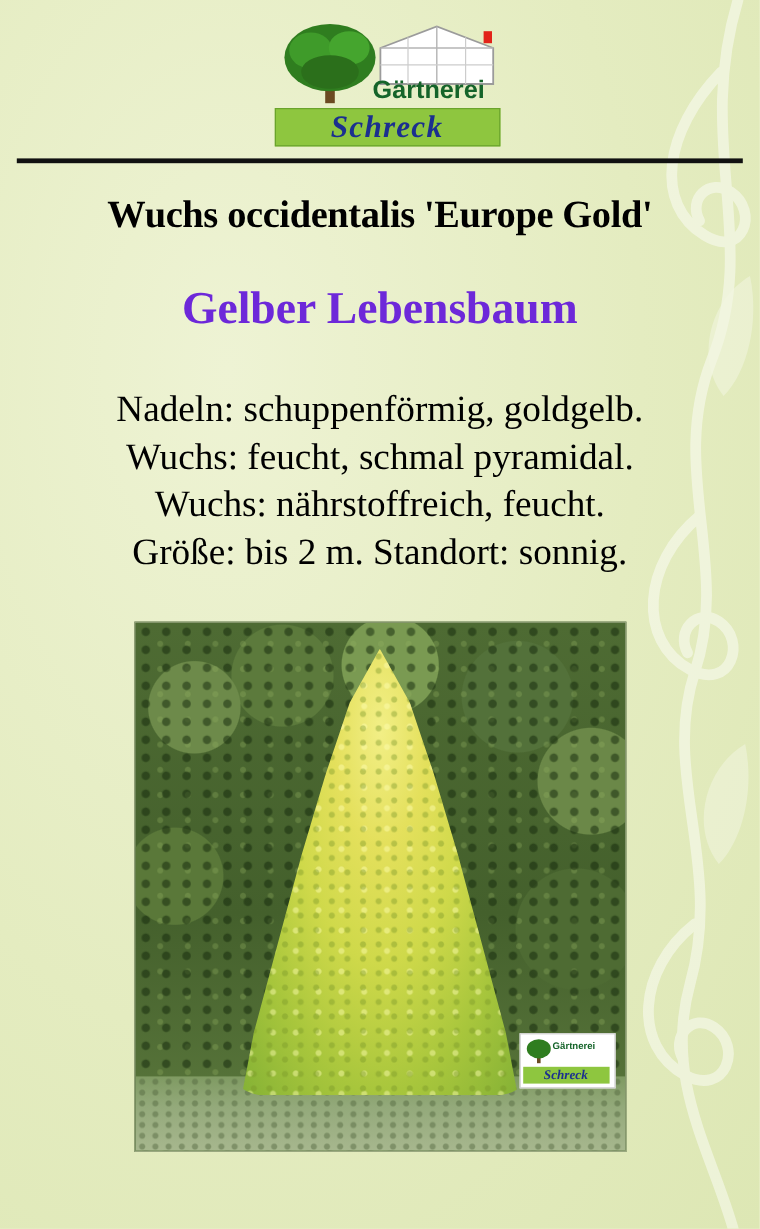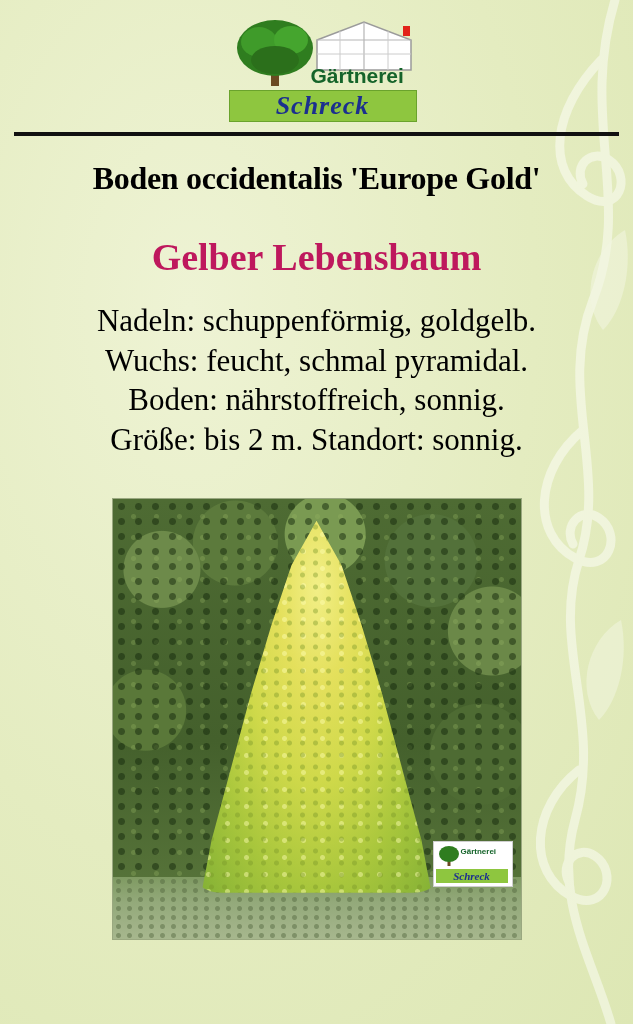--- a/index.html
+++ b/index.html
@@ -119,28 +119,28 @@
     font-weight: bold;
     font-size: 32px;
     color: #000;
     margin-top: 24px;
     letter-spacing: -0.3px;
   }
   .common {
     text-align: center;
     font-weight: bold;
     font-size: 38px;
-    color: #be185d;
+    color: #6d28d9;
     margin-top: 38px;
   }
   .details {
     text-align: center;
     font-size: 31px;
     color: #000;
-    margin-top: 22px;
+    margin-top: 42px;
     line-height: 1.28;
   }
   .details div {
     white-space: nowrap;
   }
 
   
   .photo-wrap {
     display: flex;
     justify-content: center;
@@ -303,28 +303,28 @@
 
       <div class="logo-bar">
         <div class="logo-schreck">Schreck</div>
       </div>
 
     </div>
   </div>
 
   <div class="rule"></div>
 
-  <div class="botanical">Boden occidentalis 'Europe Gold'</div>
+  <div class="botanical">Wuchs occidentalis 'Europe Gold'</div>
 
   <div class="common">Gelber Lebensbaum</div>
 
   <div class="details">
     <div>Nadeln: schuppenförmig, goldgelb.</div>
     <div>Wuchs: feucht, schmal pyramidal.</div>
-    <div>Boden: nährstoffreich, sonnig.</div>
+    <div>Wuchs: nährstoffreich, feucht.</div>
     <div>Größe: bis 2 m. Standort: sonnig.</div>
   </div>
 
   <div class="photo-wrap">
     <div class="photo">
       <div class="photo-bg"></div>
       <div class="photo-tex"></div>
       <div class="photo-ground"></div>
       <div class="thuja">
         <div class="thuja-tex"></div>

